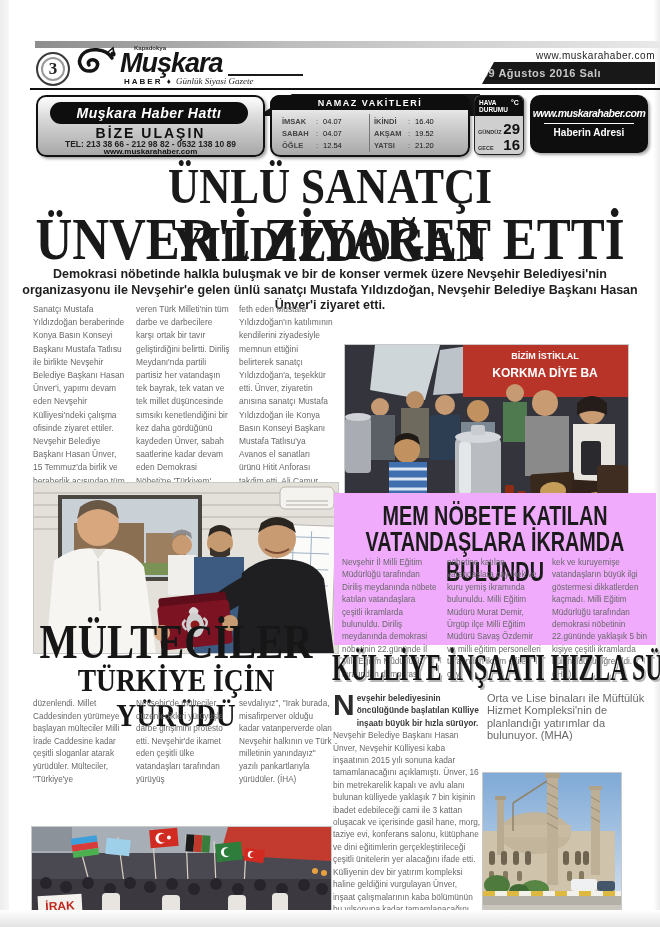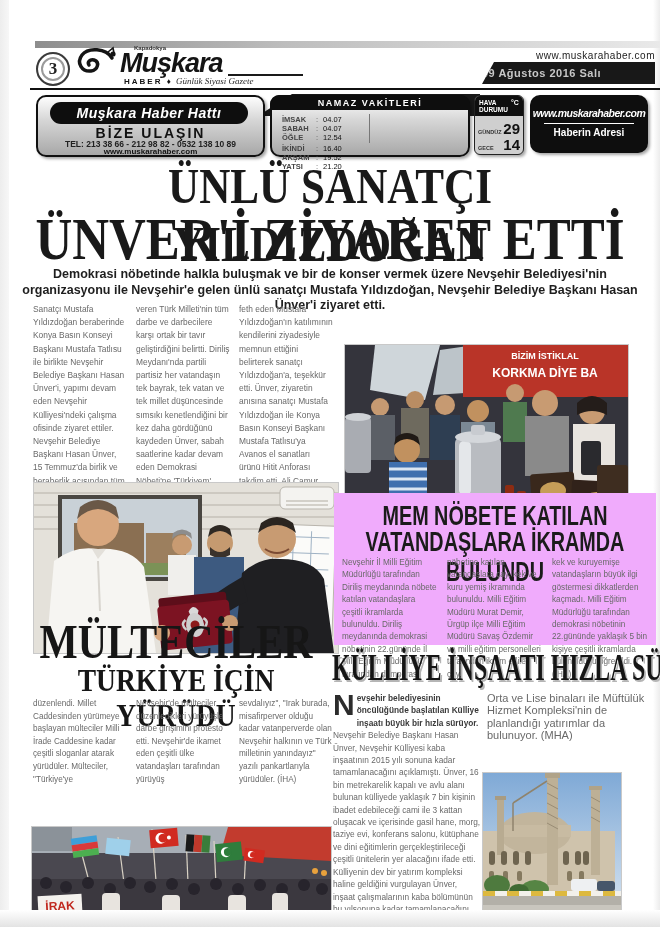--- a/index.html
+++ b/index.html
@@ -41,21 +41,21 @@
   .contact-pill{position:absolute;left:12px;top:5px;width:198px;height:22px;background:#0e0e0e;border-radius:12px;
                 color:#fff;font-weight:bold;font-style:italic;font-size:14px;display:flex;align-items:center;
                 justify-content:center;letter-spacing:.5px;}
   .contact-sub{position:absolute;left:0;top:28px;width:100%;text-align:center;font-size:14px;font-weight:bold;
                letter-spacing:2px;color:#111;}
   .contact-tel{position:absolute;left:0;top:42px;width:100%;text-align:center;font-size:8.5px;font-weight:bold;color:#222;}
   .contact-site{position:absolute;left:0;top:50px;width:100%;text-align:center;font-size:8px;font-weight:bold;color:#111;}
   .prayer-box{left:270px;top:95px;width:196px;height:58px;}
   .prayer-head{position:absolute;left:-2px;top:-2px;width:200px;height:15px;background:#0e0e0e;border-radius:9px 9px 0 0;
                color:#fff;font-size:9px;font-weight:bold;letter-spacing:1.5px;display:flex;align-items:center;justify-content:center;}
-  .prayer-cols{position:absolute;left:6px;top:17px;width:184px;height:38px;display:flex;flex-direction:column;}
+  .prayer-cols{position:absolute;left:6px;top:17px;width:184px;height:38px;display:flex;}
   .prayer-col{width:50%;display:flex;flex-direction:column;justify-content:space-around;padding:1px 4px;box-sizing:border-box;}
   .prayer-col.first{border-right:1px solid #777;}
   .prow{display:flex;font-size:7.5px;color:#333;}
   .prow .plabel{width:34px;font-weight:bold;color:#444;}
   .prow .pcolon{width:7px;color:#555;}
   .prow .pval{font-weight:normal;color:#111;}
   .weather-box{left:474px;top:95px;width:48px;height:58px;border:1px solid #222;border-radius:6px;background:#cfcfcf;
                box-shadow:2px 2px 3px rgba(0,0,0,.35);}
   .weather-head{position:absolute;left:0;top:0;width:100%;height:20px;background:#0e0e0e;border-radius:5px 5px 0 0;
                 color:#fff;display:flex;}
@@ -196,21 +196,21 @@
         <div>DURUMU</div>
       </div>
       <div class="weather-unit">°C</div>
     </div>
     <div class="wrow" style="top:24px;">
       <span class="wlabel">GÜNDÜZ</span>
       <span class="wval">29</span>
     </div>
     <div class="wrow" style="top:40px;">
       <span class="wlabel">GECE</span>
-      <span class="wval">14</span>
+      <span class="wval">16</span>
     </div>
   </div>
 
   <div class="abs addr-box">
     <div class="addr-site">www.muskarahaber.com</div>
     <div class="addr-line"></div>
     <div class="addr-label">Haberin Adresi</div>
   </div>
 
   <div class="abs h1a">ÜNLÜ SANATÇI YILDIZDOĞAN</div>

